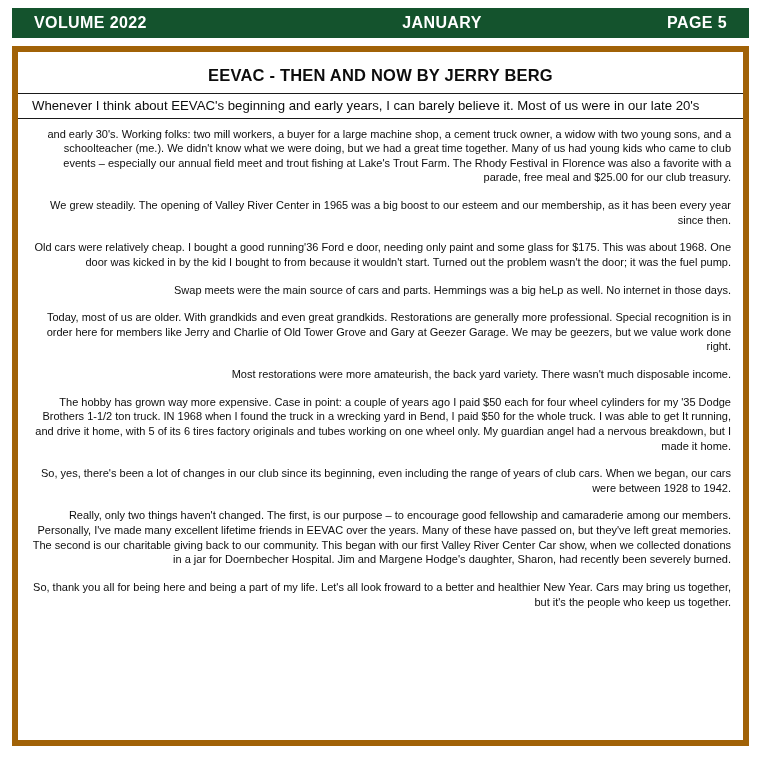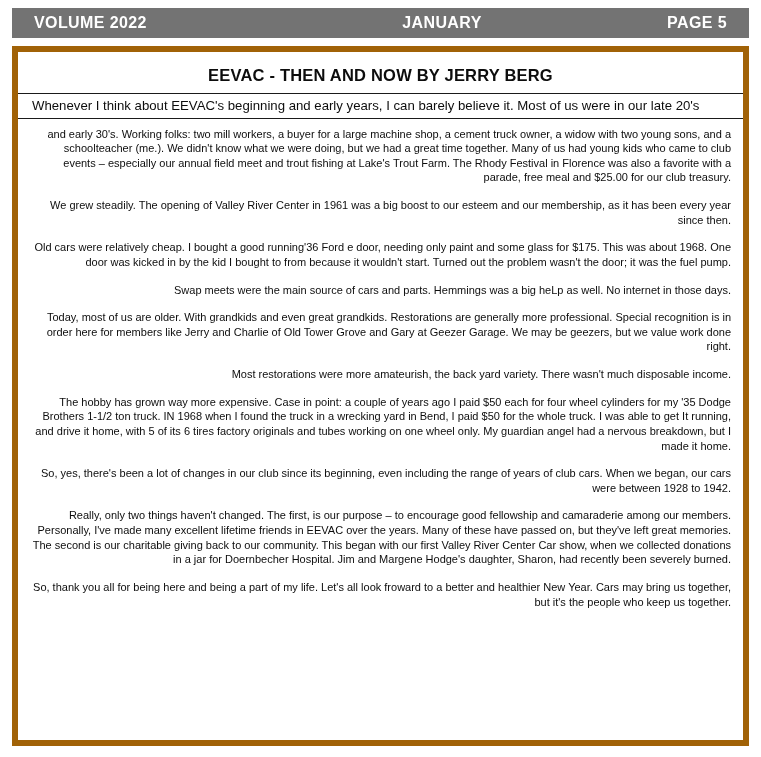--- a/index.html
+++ b/index.html
@@ -21,21 +21,21 @@
     box-sizing: border-box;
     padding: 0;
   }
   
   .header-bar {
     position: absolute;
     left: 12px;
     top: 8px;
     width: 737px;
     height: 30px;
-    background: #737373;
+    background: #14532d;
     display: flex;
     align-items: center;
     justify-content: space-between;
     padding: 0 22px;
     box-sizing: border-box;
   }
   .header-bar span {
     color: #ffffff;
     font-size: 16px;
     font-weight: bold;
@@ -102,21 +102,21 @@
   <div class="article-frame">
 
     <div class="article-title">EEVAC - THEN AND NOW BY JERRY BERG</div>
 
     <div class="lede-inner">
       <div class="lede-line">Whenever I think about EEVAC's beginning and early years, I can barely believe it.  Most of us were in our late 20's</div>
     </div>
 
     <div class="cont-block">
       <p class="body-text first">and early 30's.  Working folks:  two mill workers, a buyer for a large machine shop, a cement truck owner, a widow with two young sons, and a schoolteacher (me.). We didn't know what we were doing, but we had a great time together.  Many of us had young kids who came to club events – especially our annual field meet and trout fishing at Lake's Trout Farm.  The Rhody Festival in Florence was also a favorite with a parade, free meal and $25.00 for our club treasury.</p>
-      <p class="body-text">We grew steadily.  The opening of Valley River Center in 1961 was a big boost to our esteem and our membership, as it has been every year since then.</p>
+      <p class="body-text">We grew steadily.  The opening of Valley River Center in 1965 was a big boost to our esteem and our membership, as it has been every year since then.</p>
       <p class="body-text">Old cars were relatively cheap.  I bought a good running'36 Ford e door, needing only paint and some glass for $175.  This was about 1968.  One door was kicked in by the kid I bought to from because it wouldn't start.  Turned out the problem wasn't the door; it was the fuel pump.</p>
       <p class="body-text">Swap meets were the main source of cars and parts.  Hemmings was a big heLp as well.  No internet in those days.</p>
       <p class="body-text">Today, most of us are older. With grandkids and even great grandkids.  Restorations are generally more professional.  Special recognition is in order here for members like Jerry and Charlie of Old Tower Grove and Gary at Geezer Garage.  We may be geezers, but we value work done right.</p>
       <p class="body-text">Most restorations were more amateurish, the back yard variety.  There wasn't much disposable income.</p>
       <p class="body-text">The hobby has grown way more expensive.  Case in point:  a couple of years ago I paid $50 each for four wheel cylinders for my '35 Dodge Brothers 1-1/2 ton truck.  IN 1968 when I found the truck in a wrecking yard in Bend, I paid $50 for the whole truck.  I was able to get It running, and drive it home, with 5 of its 6 tires factory originals and tubes working on one wheel only.  My guardian angel had a nervous breakdown, but I made it home.</p>
       <p class="body-text">So, yes, there's been a lot of changes in our club since its beginning, even including the range of years of club cars.  When we began, our cars were between 1928 to 1942.</p>
       <p class="body-text">Really, only two things haven't changed.  The first, is our purpose – to encourage good fellowship and camaraderie among our members.  Personally, I've made many excellent lifetime friends in EEVAC over the years.  Many of these have passed on, but they've left great memories.  The second is our charitable giving back to our community.  This began with our first Valley River Center Car show, when we collected donations in a jar for Doernbecher Hospital.  Jim and Margene Hodge's daughter, Sharon, had recently been severely burned.</p>
       <p class="body-text">So, thank you all for being here and being a part of my life.  Let's all look froward to a better and healthier New Year.  Cars may bring us together, but it's the people who keep us together.</p>
     </div>
 

